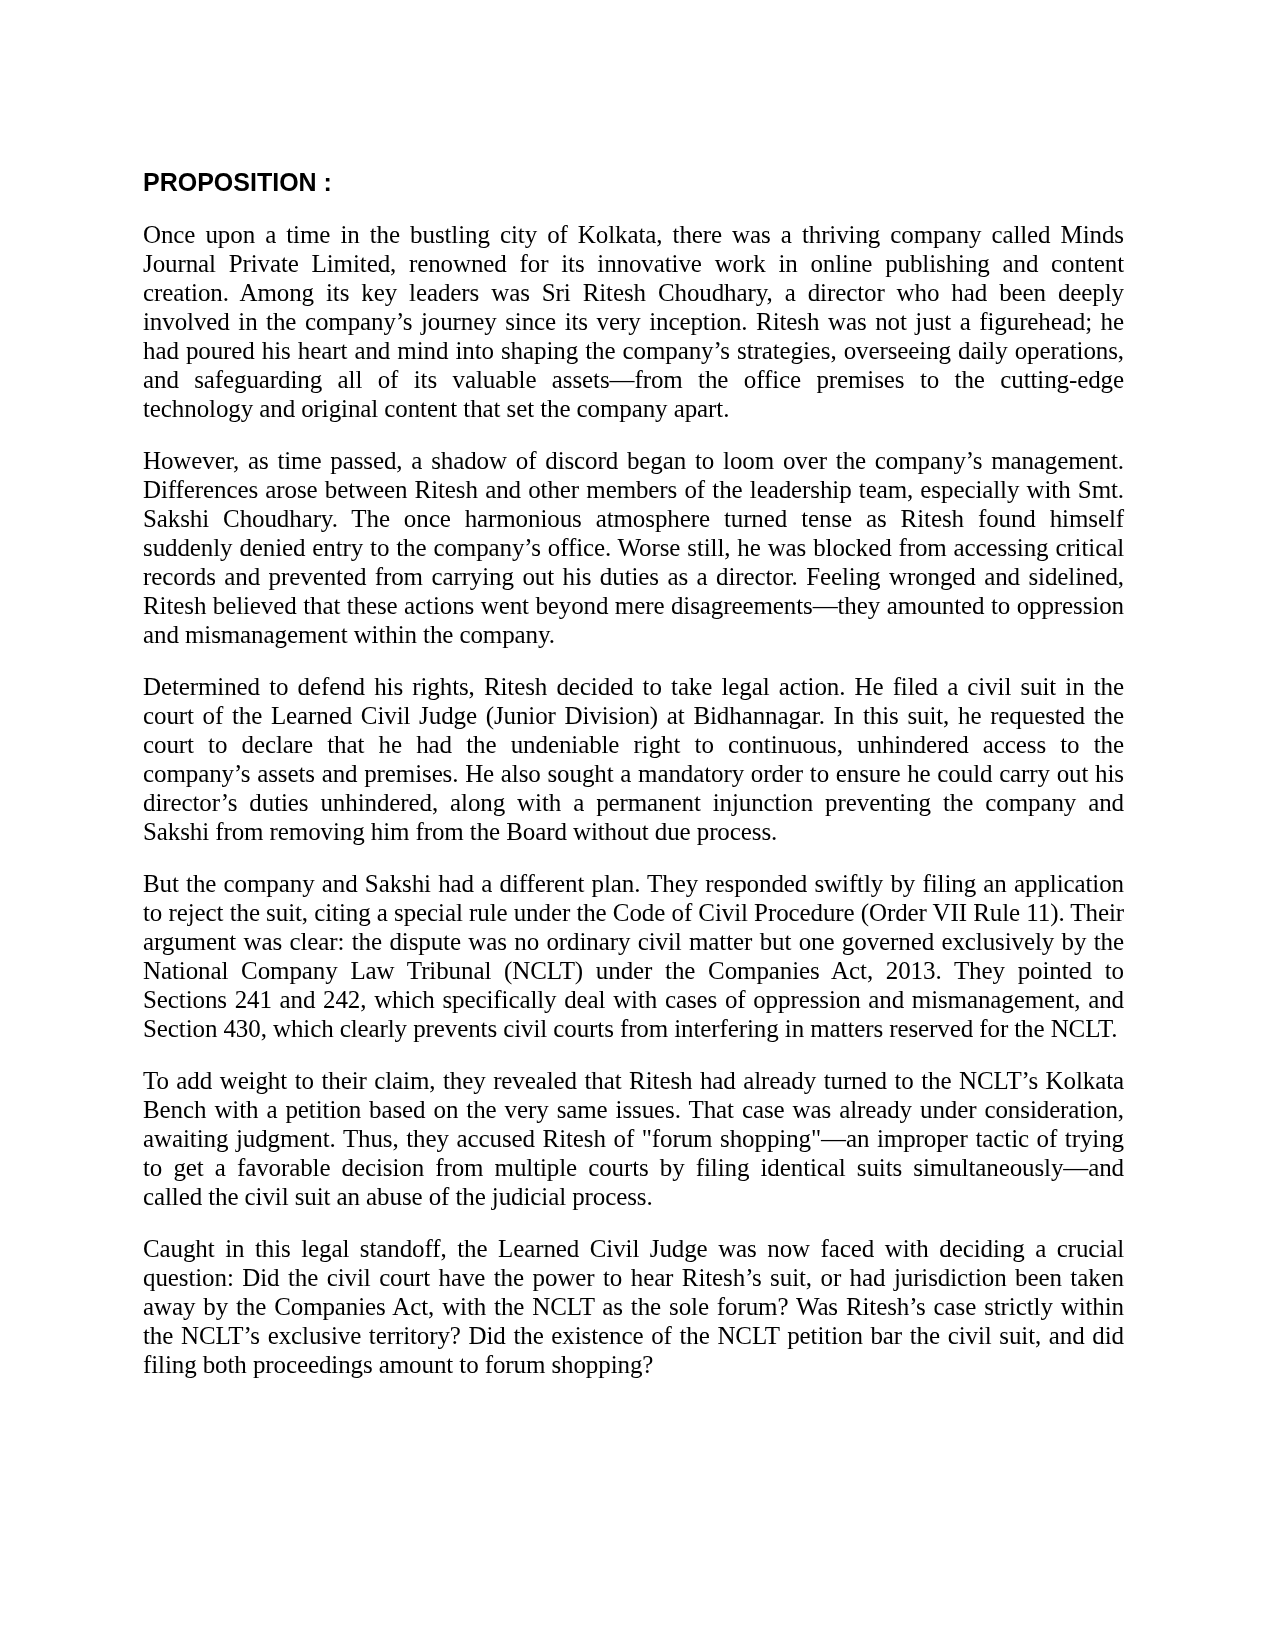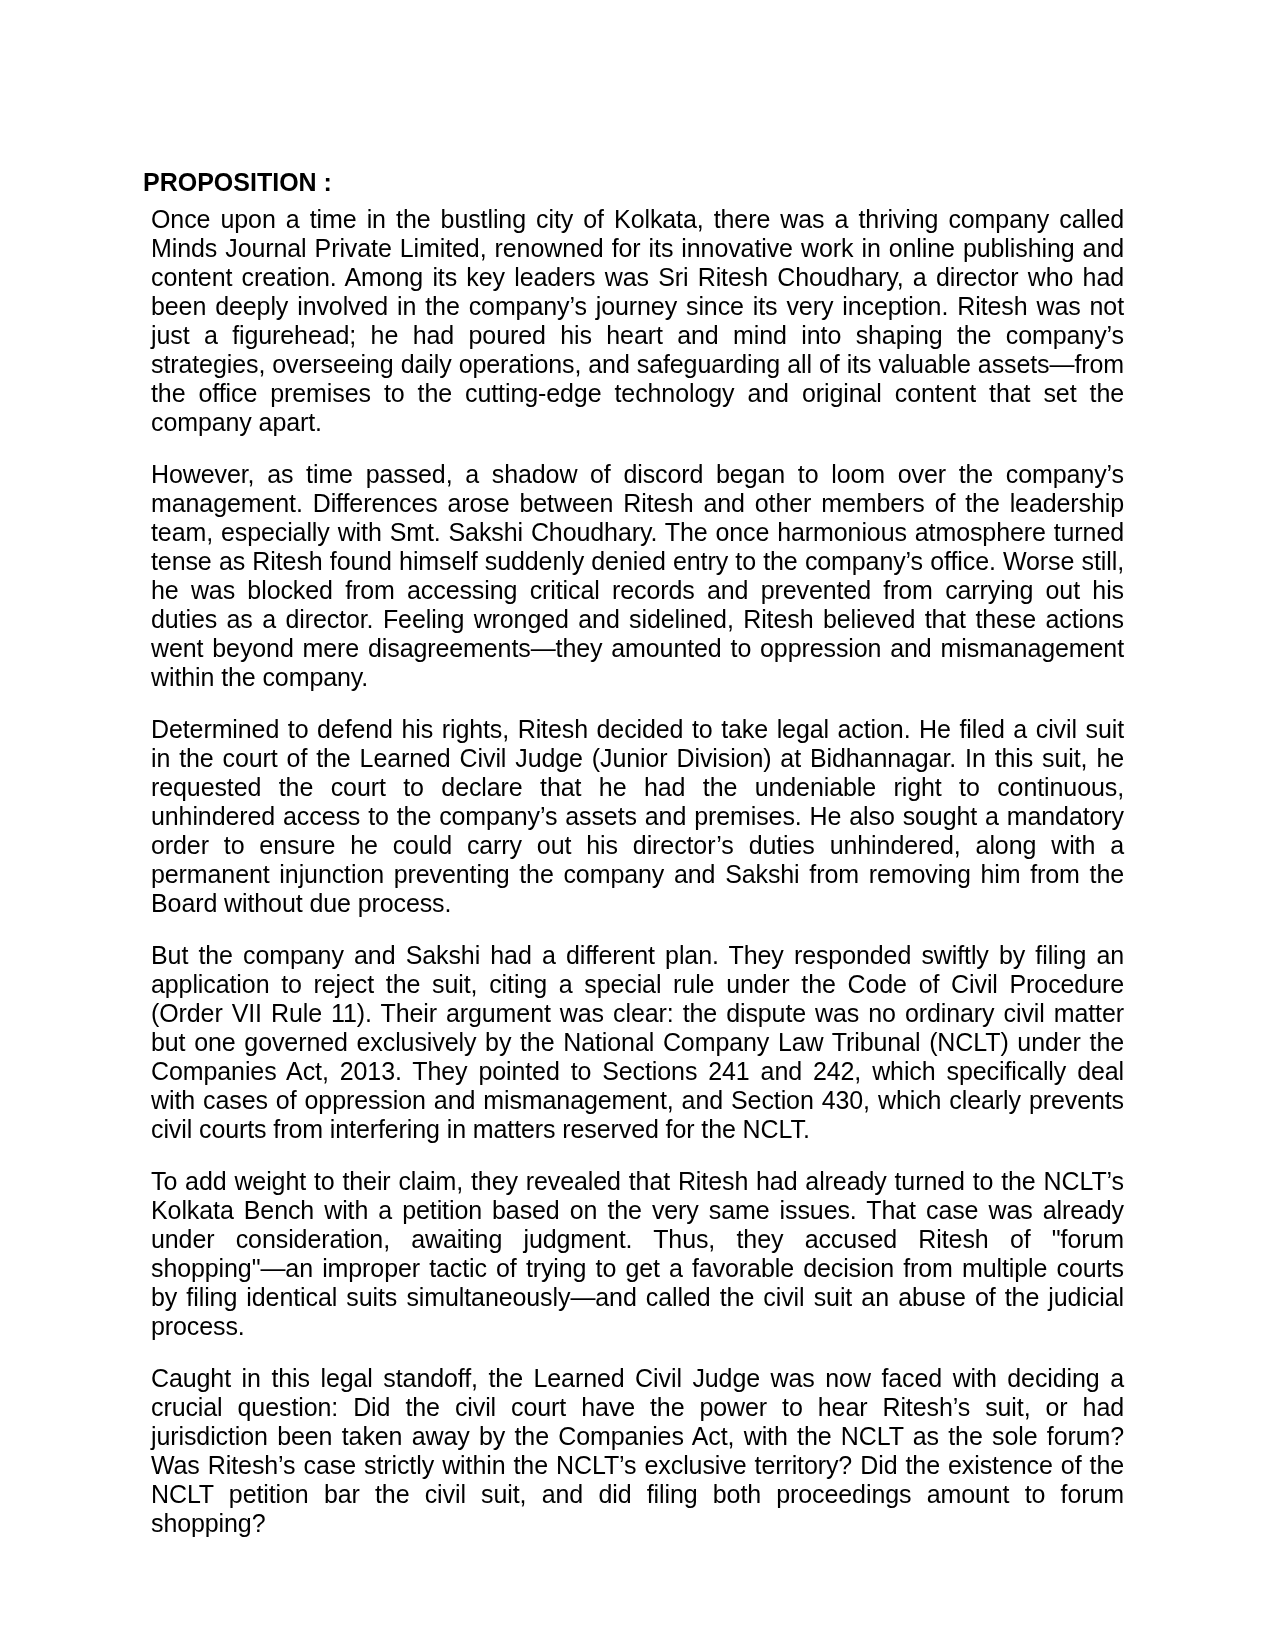--- a/index.html
+++ b/index.html
@@ -16,28 +16,29 @@
   .content {
     position: absolute;
     left: 143px;
     top: 168px;
     width: 981px;
   }
   .doc-title {
     font-size: 25px;
     font-weight: bold;
     line-height: 29px;
-    margin: 0 0 8px 0;
+    margin: 0 0 23px 0;
   }
   .doc-paragraph {
     font-size: 25px;
     line-height: 29px;
-    margin: 0 0 23px 8px;
+    margin: 0 0 23px 0;
     text-align: justify;
     letter-spacing: -0.1px;
+    font-family: Liberation Serif, serif;
   }
 </style>
 </head>
 <body>
 
 <div class="page">
   <div class="content">
     <h1 class="doc-title">PROPOSITION :</h1>
     <p class="doc-paragraph">Once upon a time in the bustling city of Kolkata, there was a thriving company called Minds Journal Private Limited, renowned for its innovative work in online publishing and content creation. Among its key leaders was Sri Ritesh Choudhary, a director who had been deeply involved in the company’s journey since its very inception. Ritesh was not just a figurehead; he had poured his heart and mind into shaping the company’s strategies, overseeing daily operations, and safeguarding all of its valuable assets—from the office premises to the cutting-edge technology and original content that set the company apart.</p>
     <p class="doc-paragraph">However, as time passed, a shadow of discord began to loom over the company’s management. Differences arose between Ritesh and other members of the leadership team, especially with Smt. Sakshi Choudhary. The once harmonious atmosphere turned tense as Ritesh found himself suddenly denied entry to the company’s office. Worse still, he was blocked from accessing critical records and prevented from carrying out his duties as a director. Feeling wronged and sidelined, Ritesh believed that these actions went beyond mere disagreements—they amounted to oppression and mismanagement within the company.</p>

